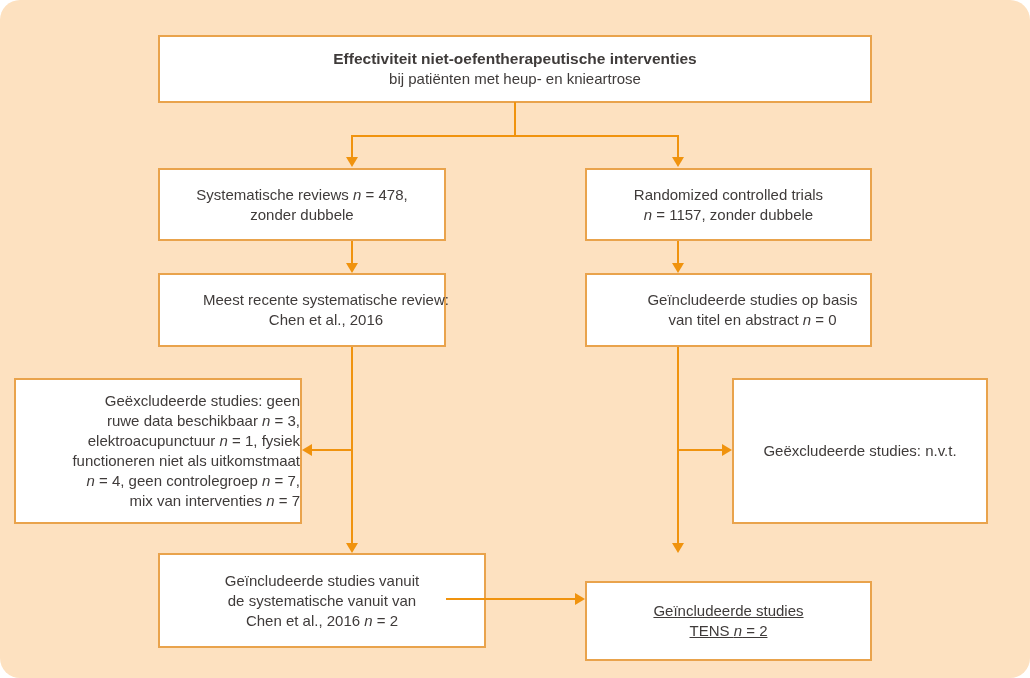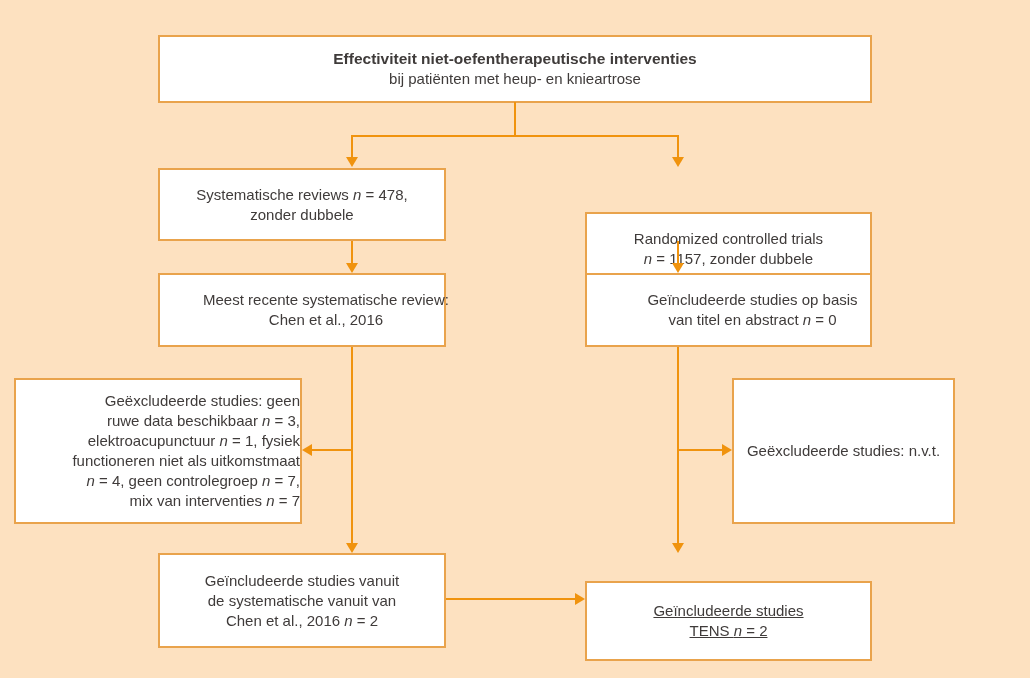--- a/index.html
+++ b/index.html
@@ -3,43 +3,44 @@
 <meta charset="utf-8">
 <style>
   html,body{margin:0;padding:0;}
   .canvas{
     position:relative;
     width:1030px;height:678px;
     background:var(--bg,#fde1c0);
     font-family:"Liberation Sans","DejaVu Sans",sans-serif;
     color:var(--txt,#3f3b3a);
     overflow:hidden;
+    border-radius:20px;
   }
   .fbox{
     position:absolute;
     background:var(--boxfill,#ffffff);
     border:2px solid var(--border,#e9a34c);
     box-sizing:border-box;
     display:flex;flex-direction:column;
     justify-content:center;align-items:center;
     text-align:center;
     font-size:15px;line-height:20px;
   }
   .line{white-space:nowrap;}
   .fbox .line i{font-style:italic;}
   #box-header .l1{font-weight:700;font-size:15.5px;}
   
   #box-header{left:158px;top:35px;width:714px;height:68px;}
   #box-sysrev{left:158px;top:168px;width:288px;height:73px;}
-  #box-rct{left:585px;top:168px;width:287px;height:73px;margin-top:44px;}
+  #box-rct{left:585px;top:168px;width:287px;height:73px;}
   #box-recent{left:158px;top:273px;width:288px;height:74px;padding-left:48px;}
   #box-incl-abstract{left:585px;top:273px;width:287px;height:74px;padding-left:48px;}
   #box-excl-left{left:14px;top:378px;width:288px;height:146px;align-items:flex-end;}
-  #box-excl-right{left:732px;top:378px;width:223px;height:146px;}
-  #box-incl-chen{left:158px;top:553px;width:288px;height:95px;}
+  #box-excl-right{left:732px;top:378px;width:256px;height:146px;}
+  #box-incl-chen{left:158px;top:553px;width:328px;height:95px;}
   #box-incl-tens{left:585px;top:581px;width:287px;height:80px;text-decoration:underline;}
   
   .vline,.hline{position:absolute;background:var(--arrow,#f0930e);}
   .vline{width:2px;}
   .hline{height:2px;}
   .ah{position:absolute;width:0;height:0;}
   .ah-down{border-left:6px solid transparent;border-right:6px solid transparent;border-top:10px solid var(--arrow,#f0930e);}
   .ah-left{border-top:6px solid transparent;border-bottom:6px solid transparent;border-right:10px solid var(--arrow,#f0930e);}
   .ah-right{border-top:6px solid transparent;border-bottom:6px solid transparent;border-left:10px solid var(--arrow,#f0930e);}
 </style>

